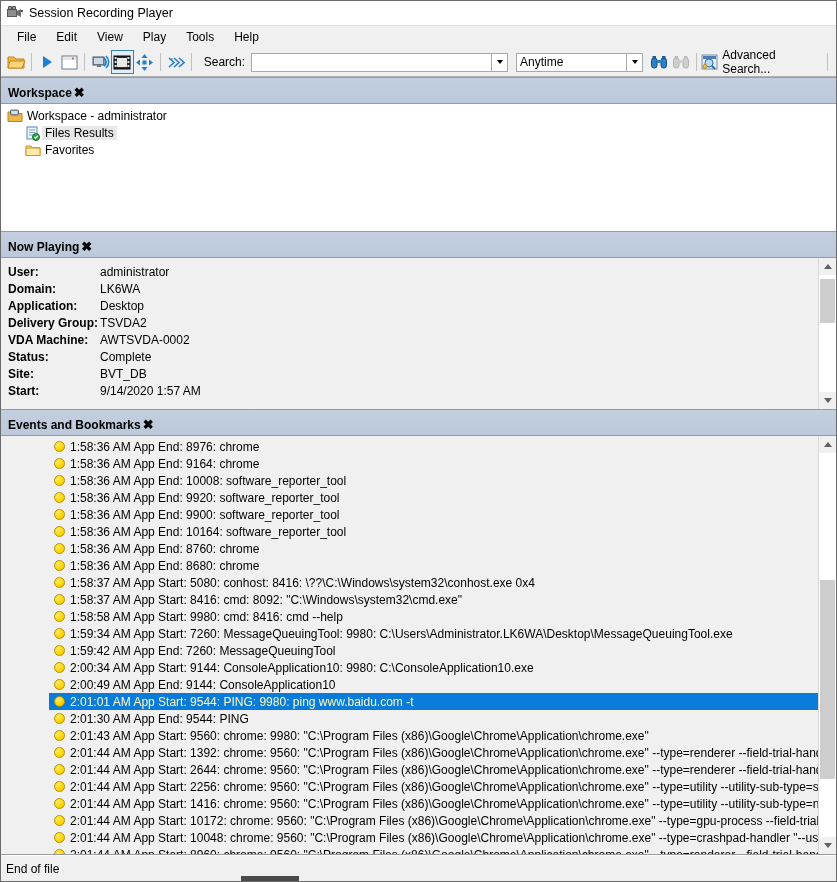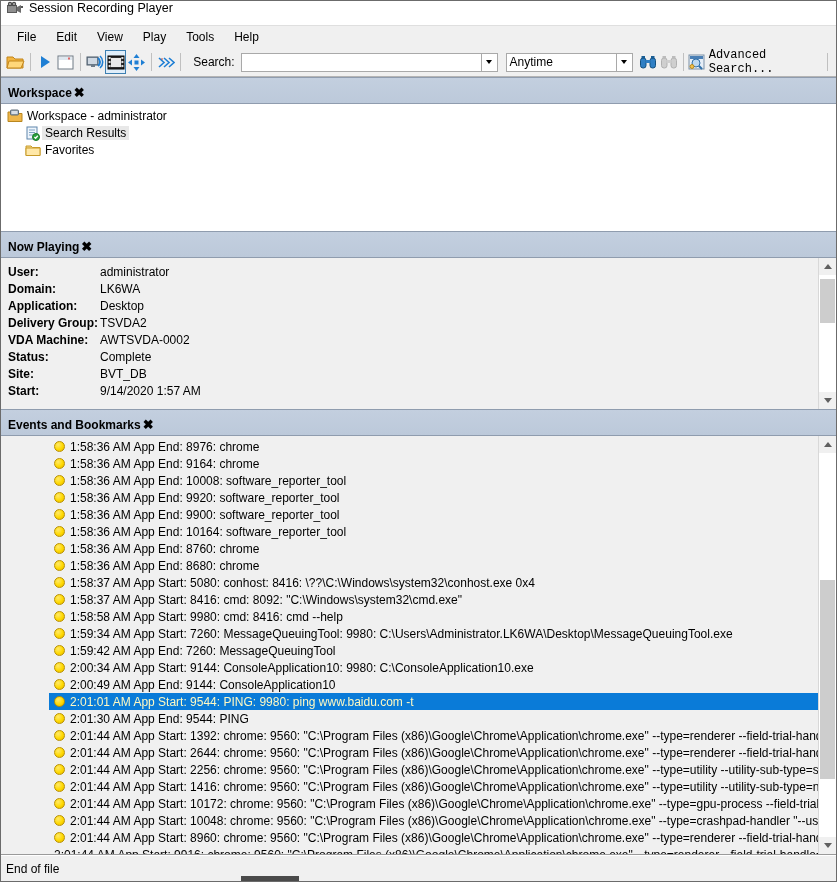--- a/index.html
+++ b/index.html
@@ -21,20 +21,21 @@
     background: #f0f0f0;
     display: flex;
     flex-direction: column;
   }
 
   
   .titlebar {
     height: 24px;
     background: #ffffff;
     display: flex;
+    align-items: center;
     padding-left: 5px;
     flex: 0 0 auto;
     border-bottom: 1px solid #dfdfdf;
   }
   .titlebar .app-icon { width: 18px; height: 16px; position: relative; margin-right: 5px; }
   .titlebar .title-text {
     font-size: 12.5px;
     color: #000;
     font-family: "Liberation Sans", sans-serif;
   }
@@ -114,21 +115,20 @@
   .tri-down {
     width: 0; height: 0;
     border-left: 3.5px solid transparent;
     border-right: 3.5px solid transparent;
     border-top: 4px solid #000;
   }
   .adv-search {
     display: flex; align-items: center;
     font-size: 12px;
     padding-right: 6px;
-    font-family: Liberation Mono, monospace;
   }
 
   
   .panel-header {
     height: 21px;
     background: linear-gradient(to bottom, #c3cfdf 0%, #bcc9da 100%);
     border-top: 1px solid #8f9cae;
     border-bottom: 1px solid #8f9cae;
     display: flex;
     align-items: center;
@@ -470,21 +470,21 @@
         <span class="tree-icon">
           <svg width="16" height="15" viewBox="0 0 16 15">
             <rect x="2" y="1" width="10" height="12" fill="#eef5fc" stroke="#5f85ab"></rect>
             <line x1="4" y1="4" x2="10" y2="4" stroke="#7fa3c4"></line>
             <line x1="4" y1="6.5" x2="10" y2="6.5" stroke="#7fa3c4"></line>
             <line x1="4" y1="9" x2="8" y2="9" stroke="#7fa3c4"></line>
             <circle cx="11" cy="11" r="3.5" fill="#27a03c" stroke="#1b7a2c"></circle>
             <path d="M9.4 11 L10.6 12.3 L12.8 9.8" stroke="#fff" stroke-width="1.3" fill="none"></path>
           </svg>
         </span>
-        <span class="t-label">Search Results</span>
+        <span class="t-label">Files Results</span>
       </div>
 
       <div class="tree-node">
         <span class="tree-indent"></span>
         <span class="tree-icon">
           <svg width="16" height="13" viewBox="0 0 16 13">
             <path d="M1 2 h5 l1.5 1.5 h7.5 v8 H1 Z" fill="#f7d98a" stroke="#c79a28"></path>
             <path d="M1 4 h14 v7.5 H1 Z" fill="#ffe8a8" stroke="#c79a28"></path>
           </svg>
         </span>
@@ -614,20 +614,24 @@
             <span class="ev-dot"></span>
             <span class="ev-text">2:00:49 AM  App End: 9144: ConsoleApplication10</span>
           </div>
           <div class="ev-row selected">
             <span class="ev-dot"></span>
             <span class="ev-text">2:01:01 AM  App Start: 9544: PING: 9980: ping  www.baidu.com -t</span>
           </div>
           <div class="ev-row">
             <span class="ev-dot"></span>
             <span class="ev-text">2:01:30 AM  App End: 9544: PING</span>
+          </div>
+          <div class="ev-row">
+            <span class="ev-dot"></span>
+            <span class="ev-text">2:01:43 AM  App Start: 9560: chrome: 9980: "C:\Program Files (x86)\Google\Chrome\Application\chrome.exe"</span>
           </div>
           <div class="ev-row">
             <span class="ev-dot"></span>
             <span class="ev-text">2:01:44 AM  App Start: 1392: chrome: 9560: "C:\Program Files (x86)\Google\Chrome\Application\chrome.exe"  --type=renderer  --field-trial-handle=1540,5975...</span>
           </div>
           <div class="ev-row">
             <span class="ev-dot"></span>
             <span class="ev-text">2:01:44 AM  App Start: 2644: chrome: 9560: "C:\Program Files (x86)\Google\Chrome\Application\chrome.exe"  --type=renderer  --field-trial-handle=1540,5975...</span>
           </div>
           <div class="ev-row">

